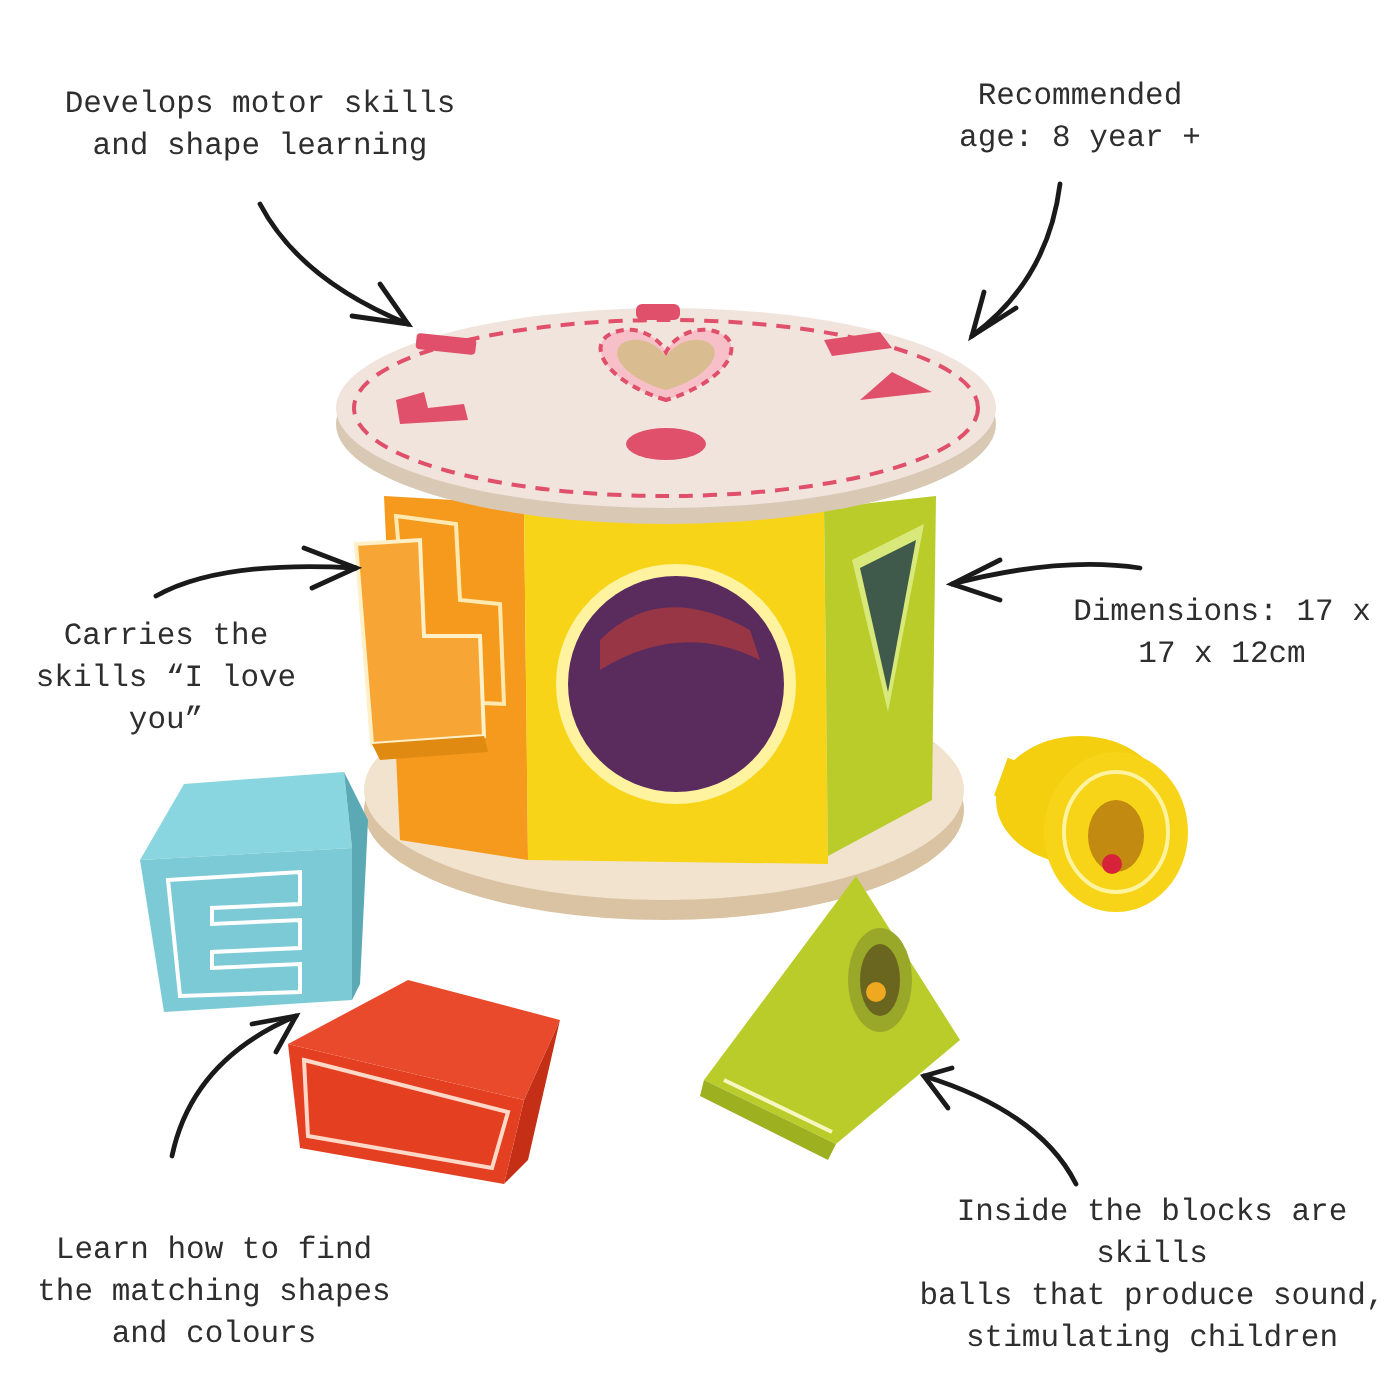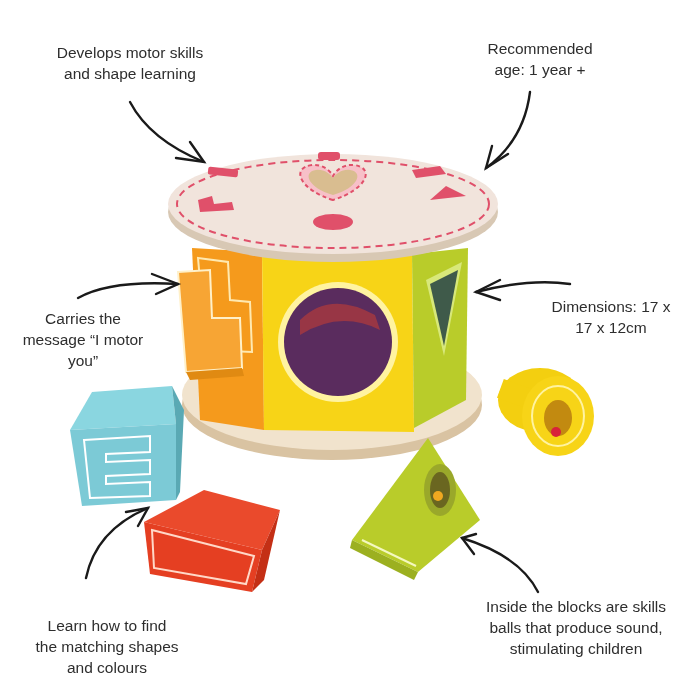--- a/index.html
+++ b/index.html
@@ -1,18 +1,18 @@
 <!DOCTYPE html>
 <html><head>
 <meta charset="utf-8">
 <style>
   html, body { margin: 0; padding: 0; background: #ffffff; }
   body { width: 700px; height: 700px; position: relative; overflow: hidden;
          font-family: "Liberation Sans", "DejaVu Sans", sans-serif; color: #2b2b2b; }
-  .label { position: absolute; text-align: center; font-size: 15.5px; line-height: 21px; color: #2e2e2e; white-space: pre-line; }
+  .label { position: absolute; text-align: center; font-size: 15.5px; line-height: 21px; color: #2e2e2e; white-space: pre-line; font-family: Liberation Mono, monospace; }
   #art { position: absolute; left: 0; top: 0; width: 700px; height: 700px; }
 </style>
 </head>
 <body>
 
 <svg id="art" viewBox="0 0 700 700" xmlns="http://www.w3.org/2000/svg">
 
   <g>
     <ellipse cx="332" cy="405" rx="150" ry="55" fill="#d9c3a2"></ellipse>
     <ellipse cx="332" cy="395" rx="150" ry="55" fill="#f1e3cd"></ellipse>
@@ -105,23 +105,23 @@
     <g>
       <path d="M538 592 Q520 556 462 538"></path>
       <path d="M476 534 L462 538 L474 554"></path>
     </g>
   </g>
 </svg>
 
 <div class="label" style="left:20px; top:42px; width:220px;">Develops motor skills
 and shape learning</div>
 <div class="label" style="left:450px; top:38px; width:180px;">Recommended
-age: 1 year +</div>
+age: 8 year +</div>
 <div class="label" style="left:8px; top:308px; width:150px;">Carries the
-message “I motor
+skills “I love
 you”</div>
 <div class="label" style="left:526px; top:296px; width:170px;">Dimensions: 17 x
 17 x 12cm</div>
 <div class="label" style="left:4px; top:615px; width:206px;">Learn how to find
 the matching shapes
 and colours</div>
 <div class="label" style="left:452px; top:596px; width:248px;">Inside the blocks are skills
 balls that produce sound,
 stimulating children</div>
 

